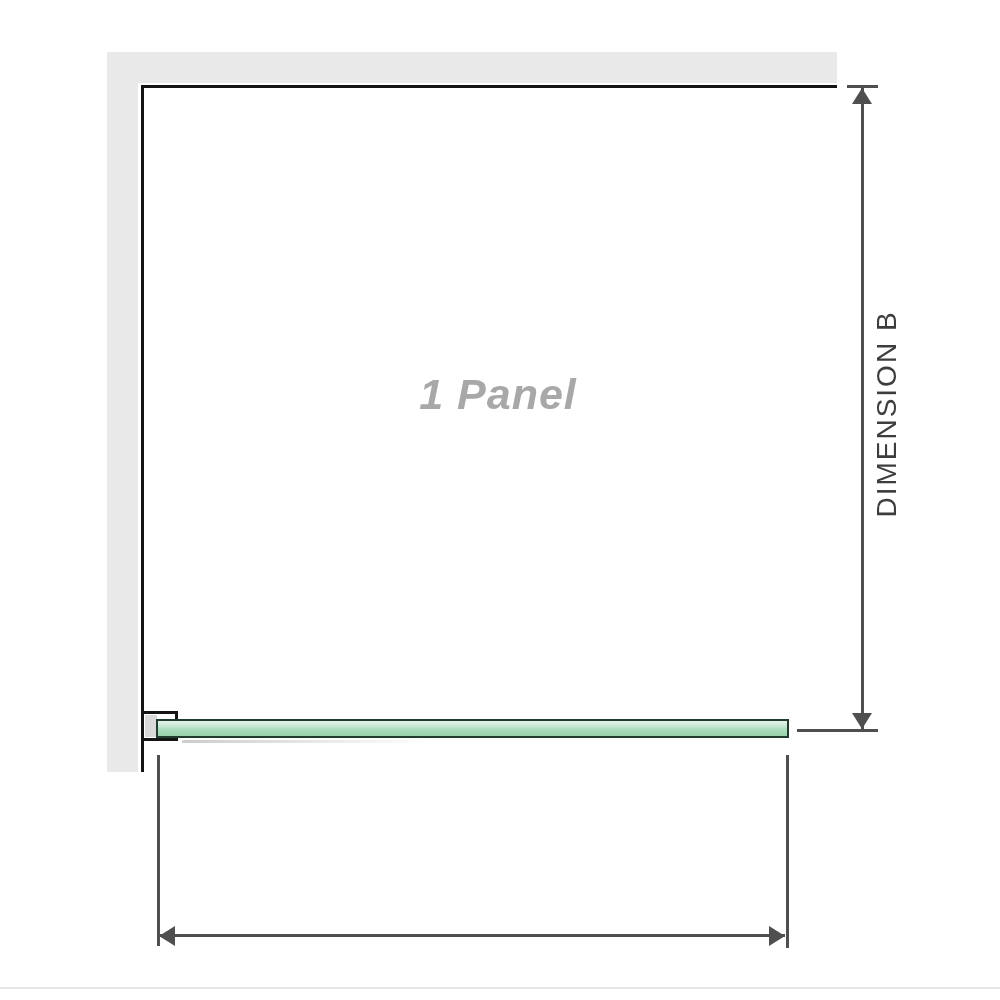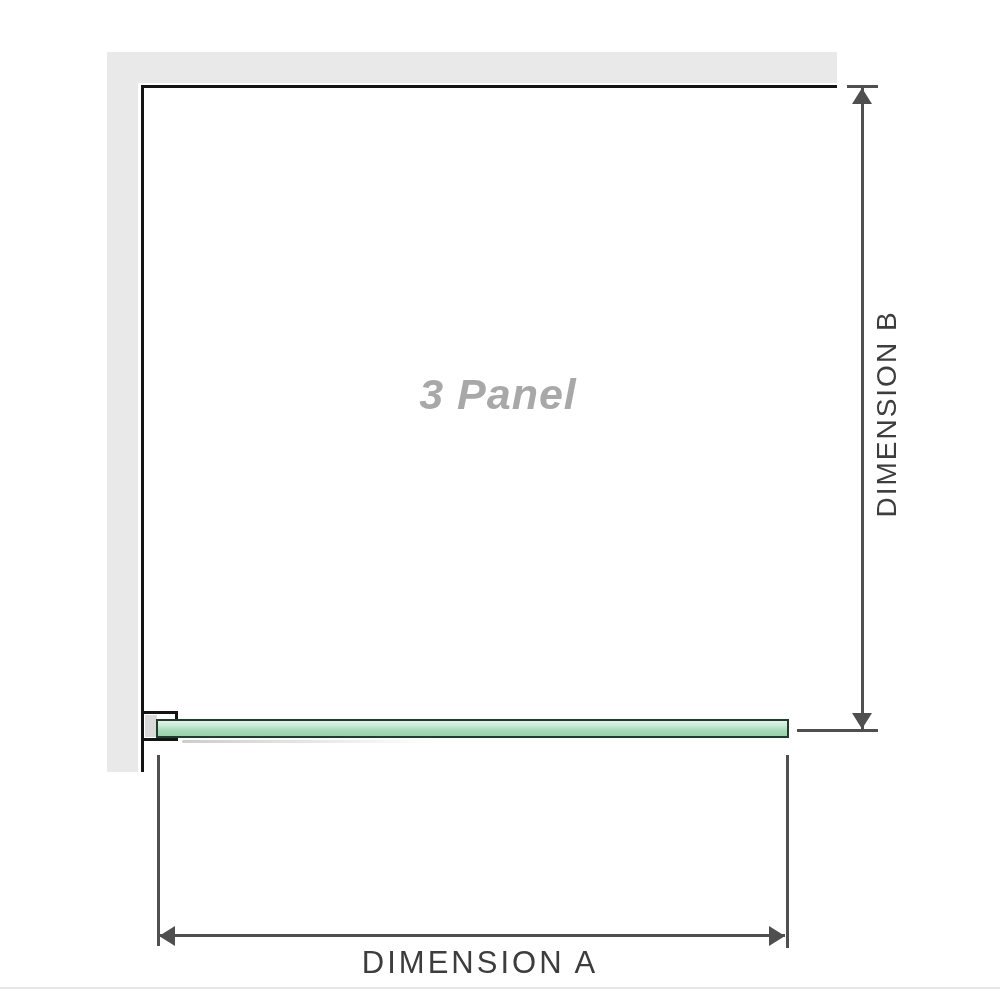--- a/index.html
+++ b/index.html
@@ -127,19 +127,18 @@
   <div class="abs dim db-line"></div>
   <div class="abs tri db-arrow-up"></div>
   <div class="abs tri db-arrow-down"></div>
   <div class="abs dim-label db-label">DIMENSION B</div>
 
   <div class="abs dim da-ext-left"></div>
   <div class="abs dim da-ext-right"></div>
   <div class="abs dim da-line"></div>
   <div class="abs tri da-arrow-left"></div>
   <div class="abs tri da-arrow-right"></div>
-  <div class="abs dim-label da-label">DIMENSION A</div>
 
-  <div class="abs panel-label">3 Panel</div>
+  <div class="abs panel-label">1 Panel</div>
 
   <div class="abs bottom-hairline"></div>
 
 </div>
 
 </body></html>

